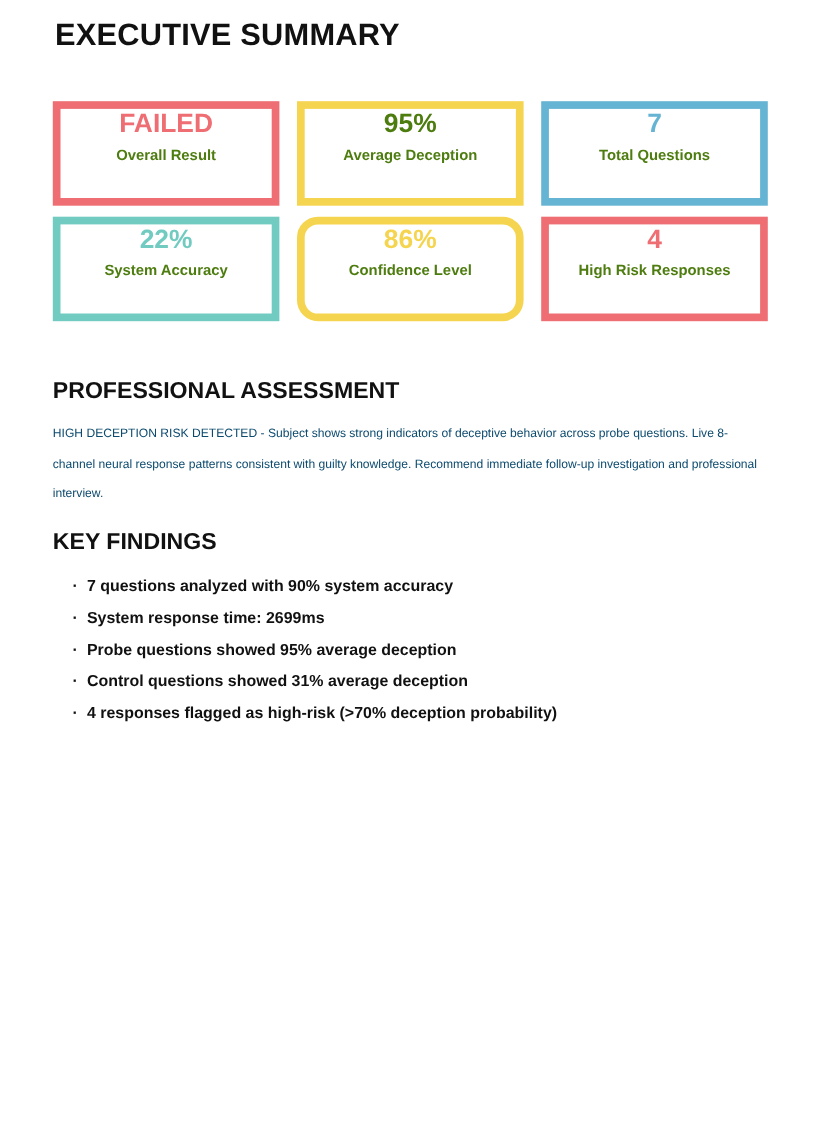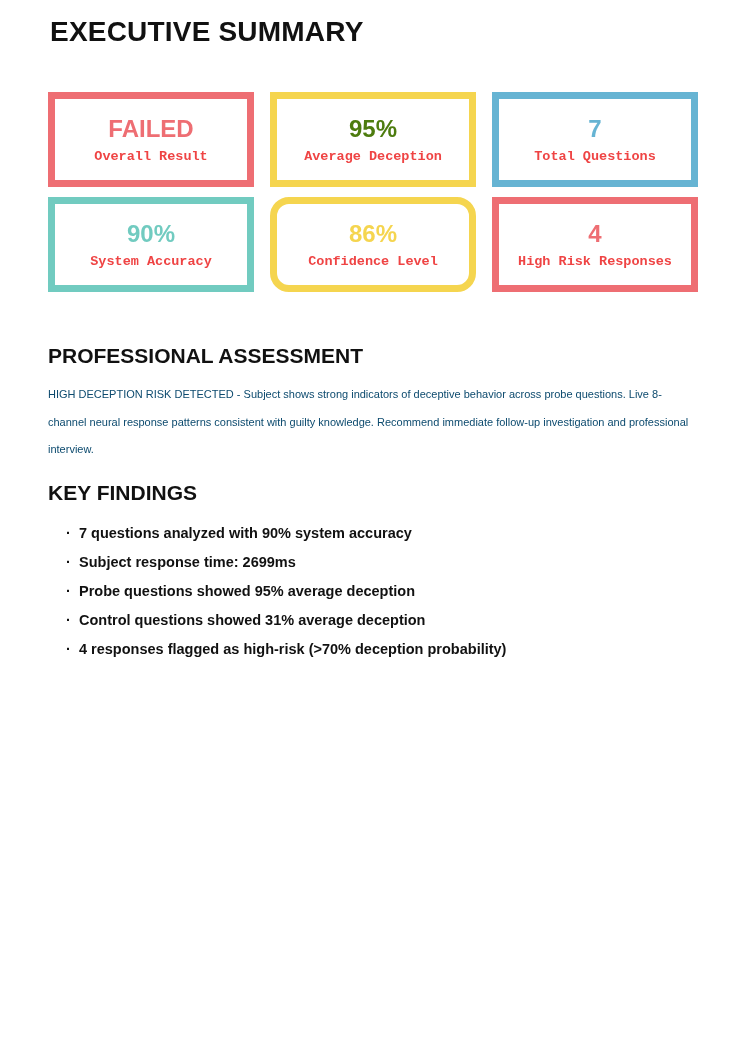--- a/index.html
+++ b/index.html
@@ -37,36 +37,34 @@
     width: 650px;
   }
   .stat-card {
     box-sizing: border-box;
     height: 95px;
     border: 7px solid #cccccc;
     background: #ffffff;
     display: flex;
     flex-direction: column;
     align-items: center;
-    justify-content: center;
     padding-top: 2px;
     gap: 9px;
     text-align: center;
   }
   .card-value {
     font-size: 24px;
     font-weight: 700;
     line-height: 24px;
   }
   .card-label {
     font-size: 13.5px;
     font-weight: 700;
     line-height: 14px;
-    color: #ef4444;
-    font-family: Liberation Mono, monospace;
+    color: #4d7c0f;
   }
   h2.section-heading {
     margin: 0;
     font-size: 21px;
     line-height: 24px;
     font-weight: 700;
     color: #111111;
   }
   h2.assessment-heading { margin-top: 52px; }
   p.assessment-body {
@@ -129,21 +127,21 @@
         <div class="card-value" style="color: #4d7c0f;">95%</div>
         <div class="card-label">Average Deception</div>
       </div>
 
       <div class="stat-card" style="border-color: rgb(102, 180, 211);">
         <div class="card-value" style="color: rgb(102, 180, 211);">7</div>
         <div class="card-label">Total Questions</div>
       </div>
 
       <div class="stat-card" style="border-color: rgb(113, 203, 192);">
-        <div class="card-value" style="color: rgb(113, 203, 192);">90%</div>
+        <div class="card-value" style="color: rgb(113, 203, 192);">22%</div>
         <div class="card-label">System Accuracy</div>
       </div>
 
       <div class="stat-card" style="border-color: rgb(245, 213, 79); border-radius: 19px;">
         <div class="card-value" style="color: rgb(245, 213, 79);">86%</div>
         <div class="card-label">Confidence Level</div>
       </div>
 
       <div class="stat-card" style="border-color: rgb(238, 110, 115);">
         <div class="card-value" style="color: rgb(238, 110, 115);">4</div>
@@ -151,21 +149,21 @@
       </div>
 
     </div>
 
     <h2 class="section-heading assessment-heading">PROFESSIONAL ASSESSMENT</h2>
     <p class="assessment-body">HIGH DECEPTION RISK DETECTED - Subject shows strong indicators of deceptive behavior across probe questions. Live 8-channel neural response patterns consistent with guilty knowledge. Recommend immediate follow-up investigation and professional interview.</p>
 
     <h2 class="section-heading findings-heading">KEY FINDINGS</h2>
     <ul class="findings-list">
       <li>7 questions analyzed with 90% system accuracy</li>
-      <li>Subject response time: 2699ms</li>
+      <li>System response time: 2699ms</li>
       <li>Probe questions showed 95% average deception</li>
       <li>Control questions showed 31% average deception</li>
       <li>4 responses flagged as high-risk (&gt;70% deception probability)</li>
     </ul>
 
   </div>
 
   <div class="page-footer">Page 2 of 4</div>
 </div>
 

